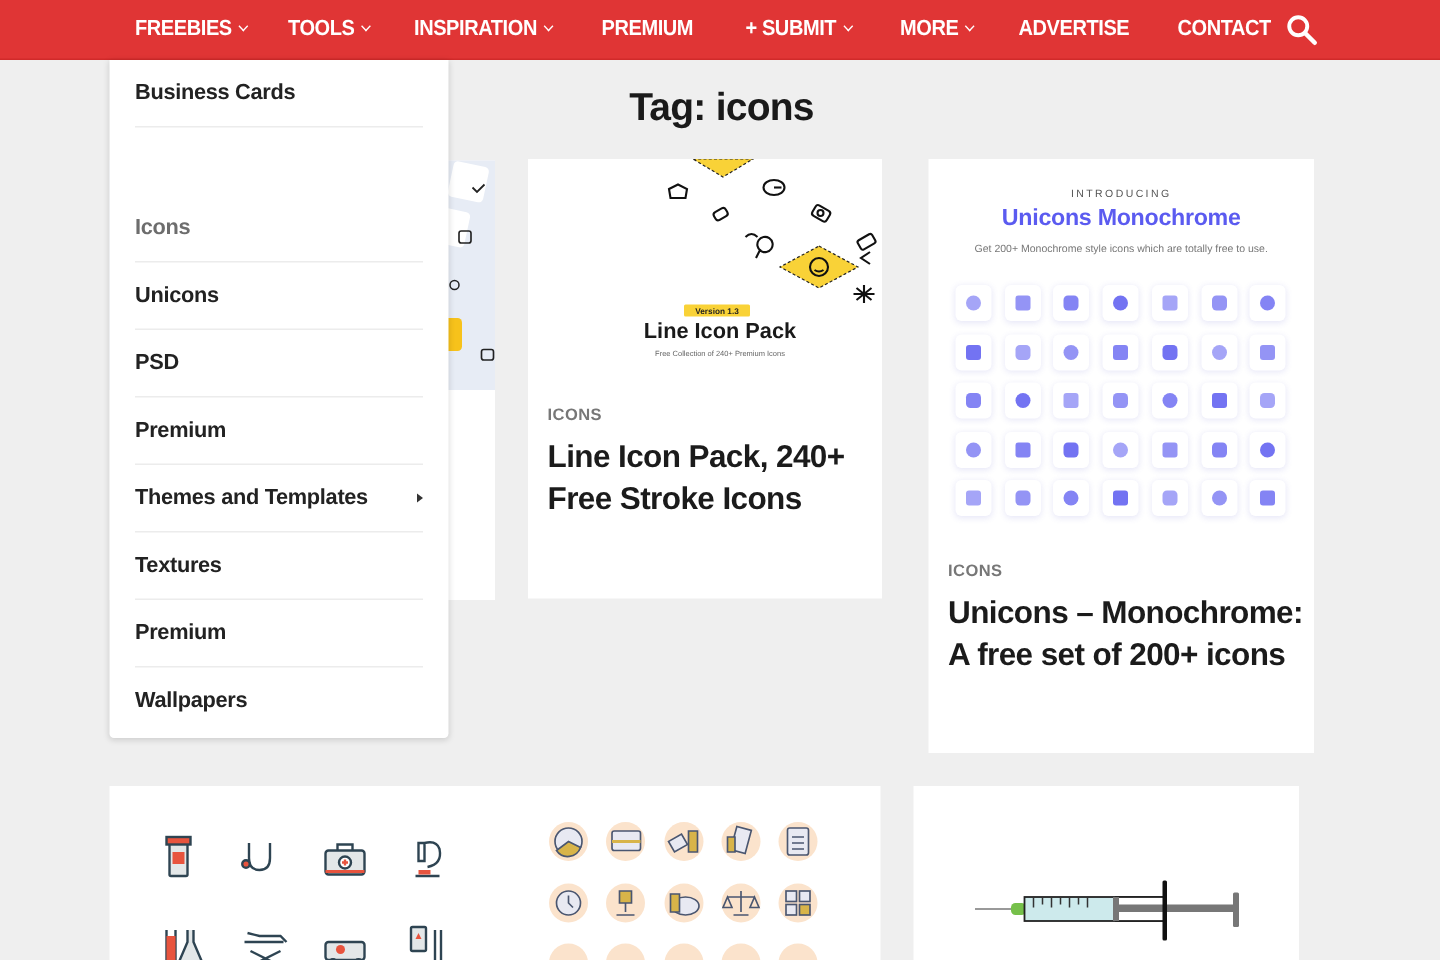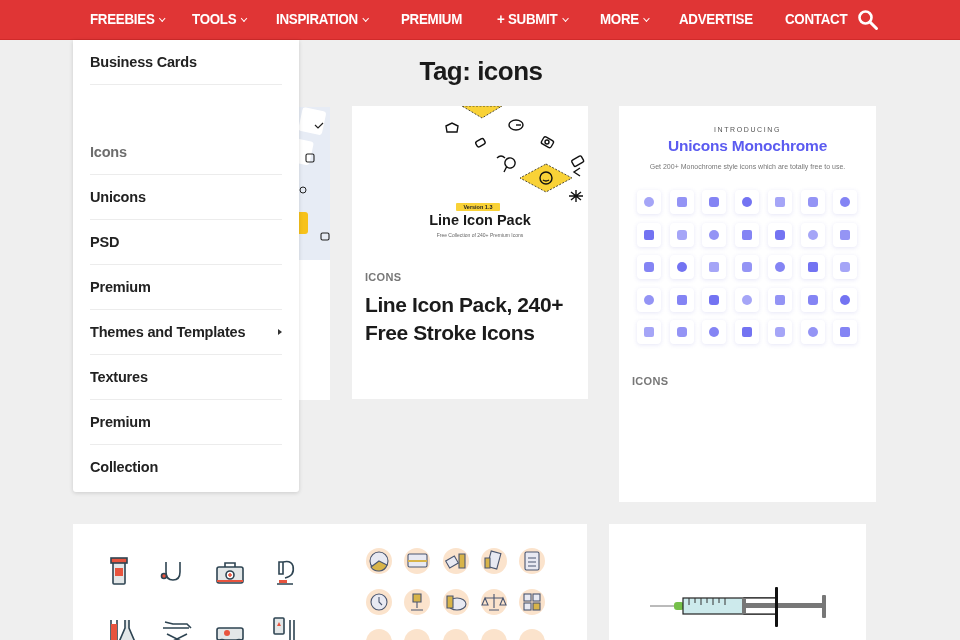--- a/index.html
+++ b/index.html
@@ -215,20 +215,24 @@
         </div>
         <div style="position: absolute; left: 163.5px; top: 130px; width: 24px; height: 24px; border-radius: 4px; background: rgb(255, 255, 255); box-shadow: rgba(90, 90, 200, 0.15) 0px 1px 4px;">
           <div style="position: absolute; left: 7px; top: 7px; width: 10px; height: 10px; border-radius: 50%; background: rgb(91, 91, 240); opacity: 0.65;"></div>
         </div>
         <div style="position: absolute; left: 196.2px; top: 130px; width: 24px; height: 24px; border-radius: 4px; background: rgb(255, 255, 255); box-shadow: rgba(90, 90, 200, 0.15) 0px 1px 4px;">
           <div style="position: absolute; left: 7px; top: 7px; width: 10px; height: 10px; border-radius: 2px; background: rgb(91, 91, 240); opacity: 0.75;"></div>
         </div>
       </div>
   </div>
   <div class="card-tag" style="left:13px; top:269px;">ICONS</div>
+  <div class="card-title" style="left:13px; top:289px; width:240px;">
+    <div>Unicons – Monochrome:</div>
+    <div>A free set of 200+ icons</div>
+  </div>
 </div>
 
 <div class="card" style="left:73px; top:524px; width:514px; height:120px;">
   <svg width="514" height="120" viewBox="0 0 514 120">
 
     <g stroke="#2e4452" stroke-width="1.6" fill="none">
       <rect x="40" y="38" width="12" height="22" rx="1" fill="#e3e7e8"></rect>
       <rect x="38" y="34" width="16" height="5" fill="#e8543e"></rect>
       <rect x="42" y="44" width="8" height="8" fill="#e8543e" stroke="none"></rect>
       <path d="M93 38 v10 q0 8 7 8 q7 0 7 -8 v-10"></path>
@@ -323,14 +327,14 @@
 
 <div class="dropdown">
   <div class="dd-item" style="top:0;"><span>Business Cards</span></div>
   <div class="dd-item active" style="top:90px;"><span>Icons</span></div>
   <div class="dd-item" style="top:135px;"><span>Unicons</span></div>
   <div class="dd-item" style="top:180px;"><span>PSD</span></div>
   <div class="dd-item" style="top:225px;"><span>Premium</span></div>
   <div class="dd-item" style="top:315px;"><span>Textures</span></div>
   <div class="dd-item" style="top:270px;"><span>Themes and Templates</span><span class="dd-arrow"></span></div>
   <div class="dd-item" style="top:360px;"><span>Premium</span></div>
-  <div class="dd-item last" style="top:405px;"><span>Collection</span></div>
+  <div class="dd-item last" style="top:405px;"><span>Wallpapers</span></div>
 </div>
 
 </body></html>

